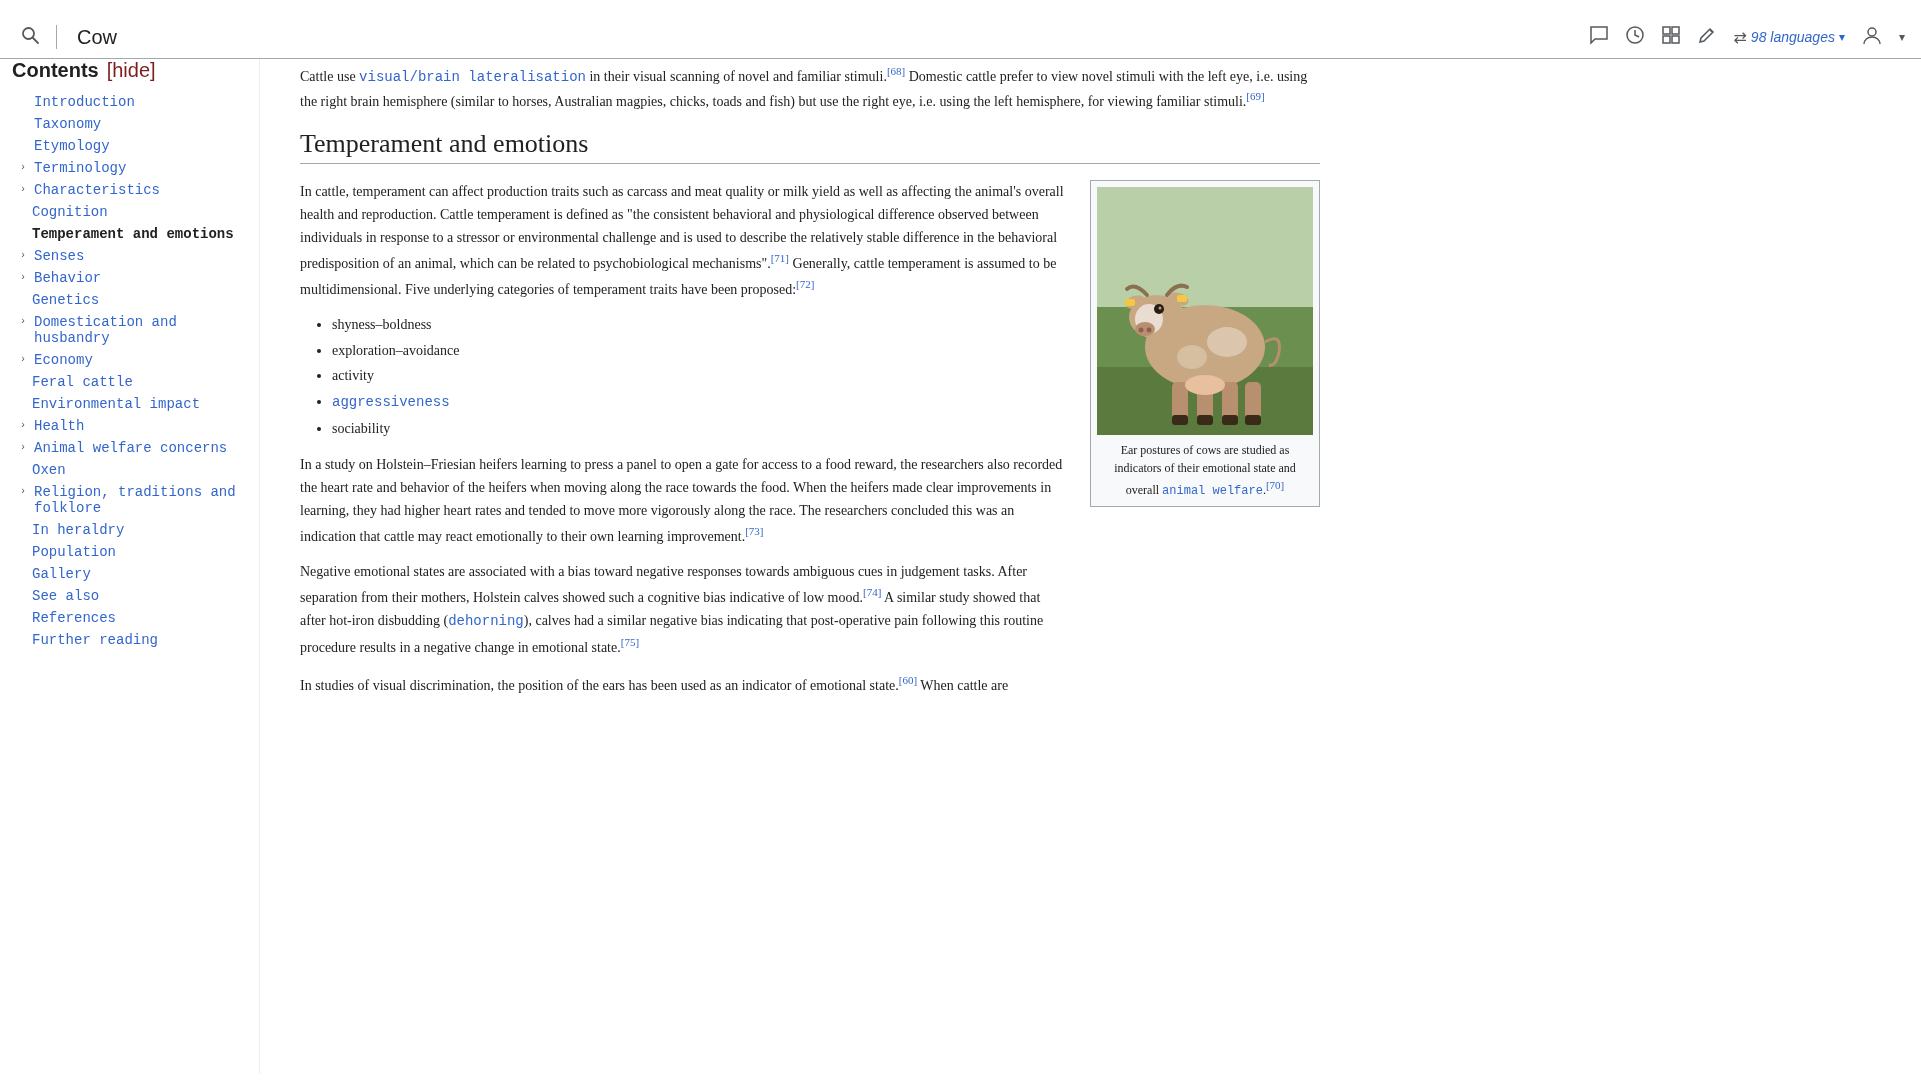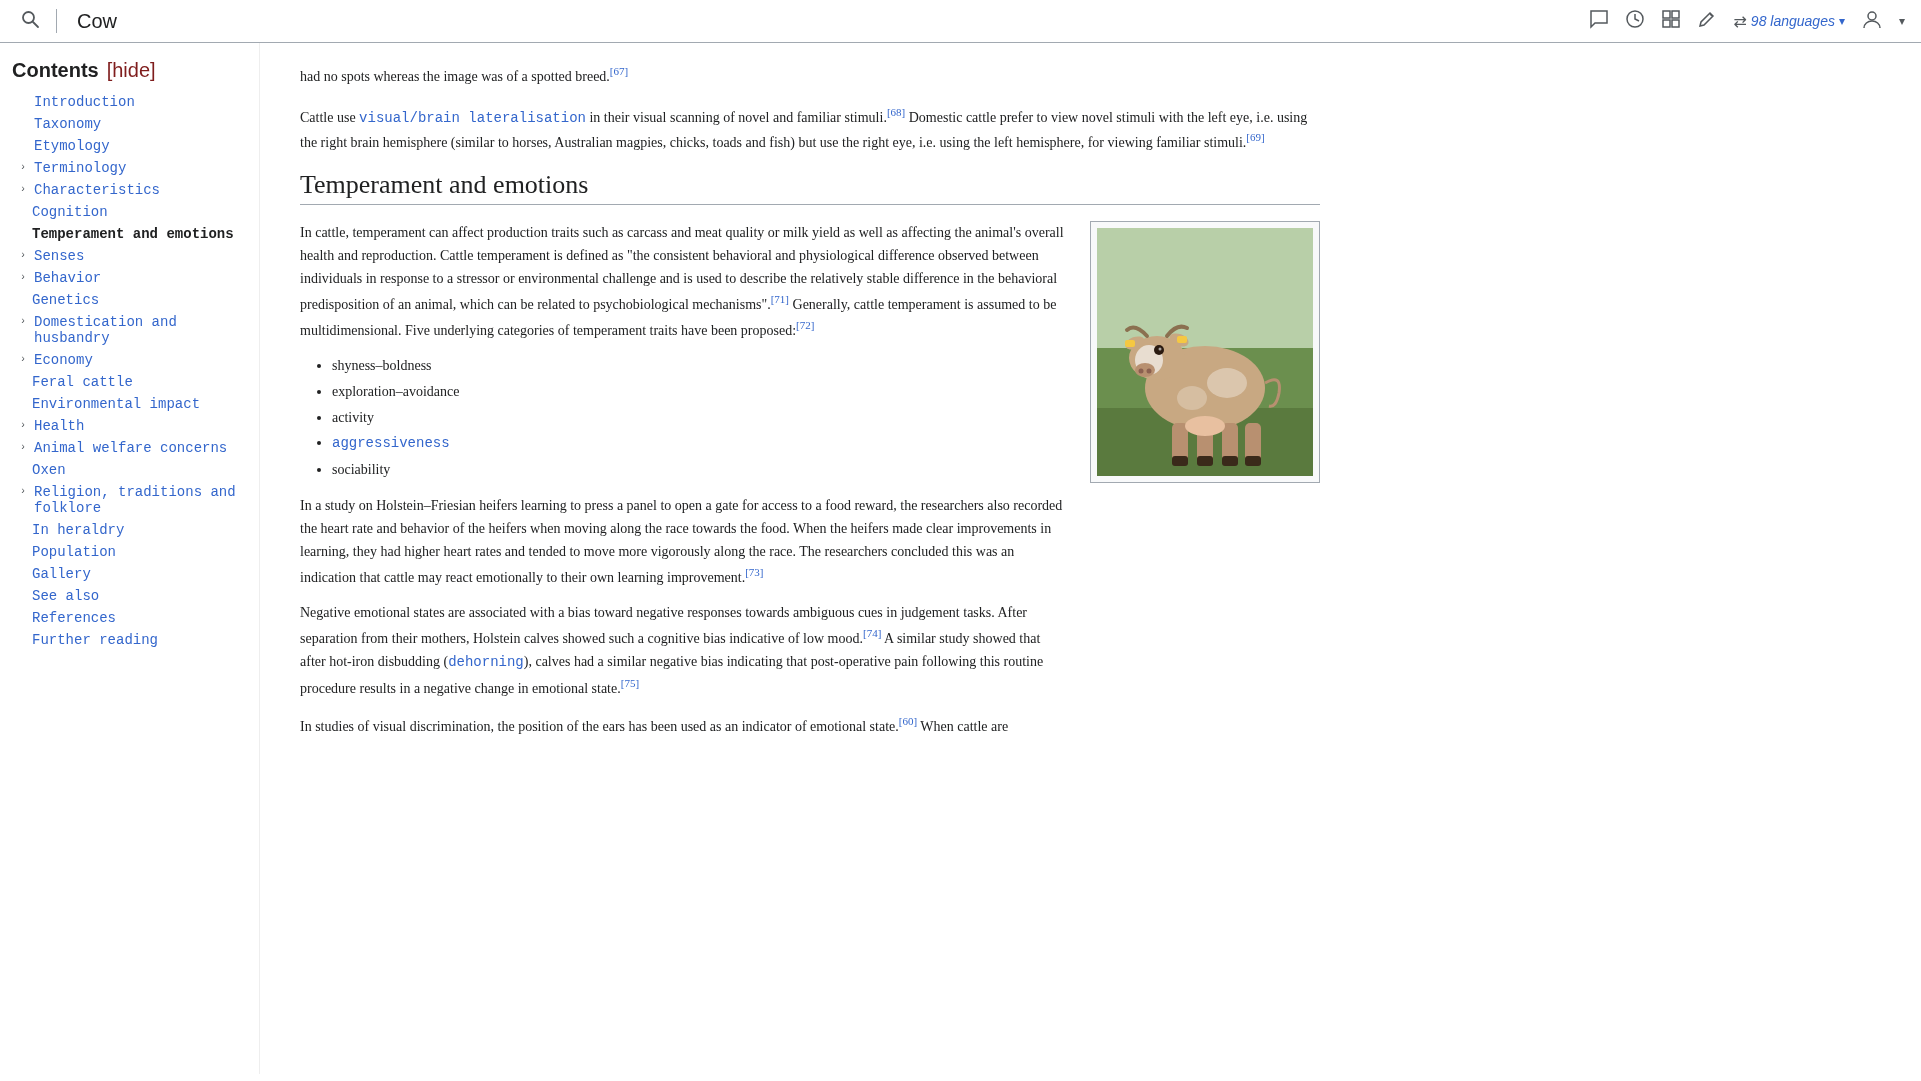--- a/index.html
+++ b/index.html
@@ -5,21 +5,21 @@
     * { box-sizing: border-box; margin: 0; padding: 0; }
     body { font-family: -apple-system, 'Linux Libertine', Georgia, Times, serif; font-size: 16px; color: #202122; background: #fff; }
     
     
     .header {
       display: flex;
       align-items: center;
       padding: 8px 16px;
       border-bottom: 1px solid #a2a9b1;
       position: sticky;
-      top: 0;
+      top: 16px;
       background: #fff;
       z-index: 100;
       height: 43px;
     }
     .header-left {
       display: flex;
       align-items: center;
       gap: 12px;
     }
     .search-icon-wrap {
@@ -415,23 +415,20 @@
           <div class="toc-item toc-indent">
             <a href="#">Further reading</a>
           </div>
         </li>
       </ul>
   </nav>
 
   <main class="content">
 
     <p class="content-intro">
-      <span>had no spots whereas the image was of a spotted breed.</span><sup><a href="#">[67]</a></sup>
-    </p>
-    <p class="content-intro">
       Cattle use <a href="#" class="wiki-link">visual/brain lateralisation</a> in their visual scanning of novel and familiar stimuli.<sup><a href="#">[68]</a></sup> Domestic cattle prefer to view novel stimuli with the left eye, i.e. using the right brain hemisphere (similar to horses, Australian magpies, chicks, toads and fish) but use the right eye, i.e. using the left hemisphere, for viewing familiar stimuli.<sup><a href="#">[69]</a></sup>
     </p>
 
     <h2 class="section-heading">Temperament and emotions</h2>
 
     <div class="content-body">
       <div class="content-text">
         <p>
           In cattle, temperament can affect production traits such as carcass and meat quality or milk yield as well as affecting the animal's overall health and reproduction. Cattle temperament is defined as "the consistent behavioral and physiological difference observed between individuals in response to a stressor or environmental challenge and is used to describe the relatively stable difference in the behavioral predisposition of an animal, which can be related to psychobiological mechanisms".<sup><a href="#">[71]</a></sup> Generally, cattle temperament is assumed to be multidimensional. Five underlying categories of temperament traits have been proposed:<sup><a href="#">[72]</a></sup>
         </p>
@@ -498,16 +495,19 @@
             <rect x="148" y="228" width="16" height="10" rx="3" fill="#3a2a1a"></rect>
 
             <path d="M168 155 Q185 145 182 165 Q179 180 172 178" stroke="#b89070" stroke-width="3" fill="none"></path>
 
             <ellipse cx="108" cy="198" rx="20" ry="10" fill="#e8c0a0"></ellipse>
 
             <ellipse cx="130" cy="155" rx="20" ry="15" fill="#fff" opacity="0.35"></ellipse>
             <ellipse cx="95" cy="170" rx="15" ry="12" fill="#fff" opacity="0.25"></ellipse>
           </svg>
         </div>
+        <div class="image-caption">
+          <span>Ear postures of cows are studied as indicators of their emotional state and overall </span><a href="#" class="wiki-link">animal welfare</a>.<sup><a href="#">[70]</a></sup>
+        </div>
       </div>
     </div>
   </main>
 </div>
 
 </body></html>

